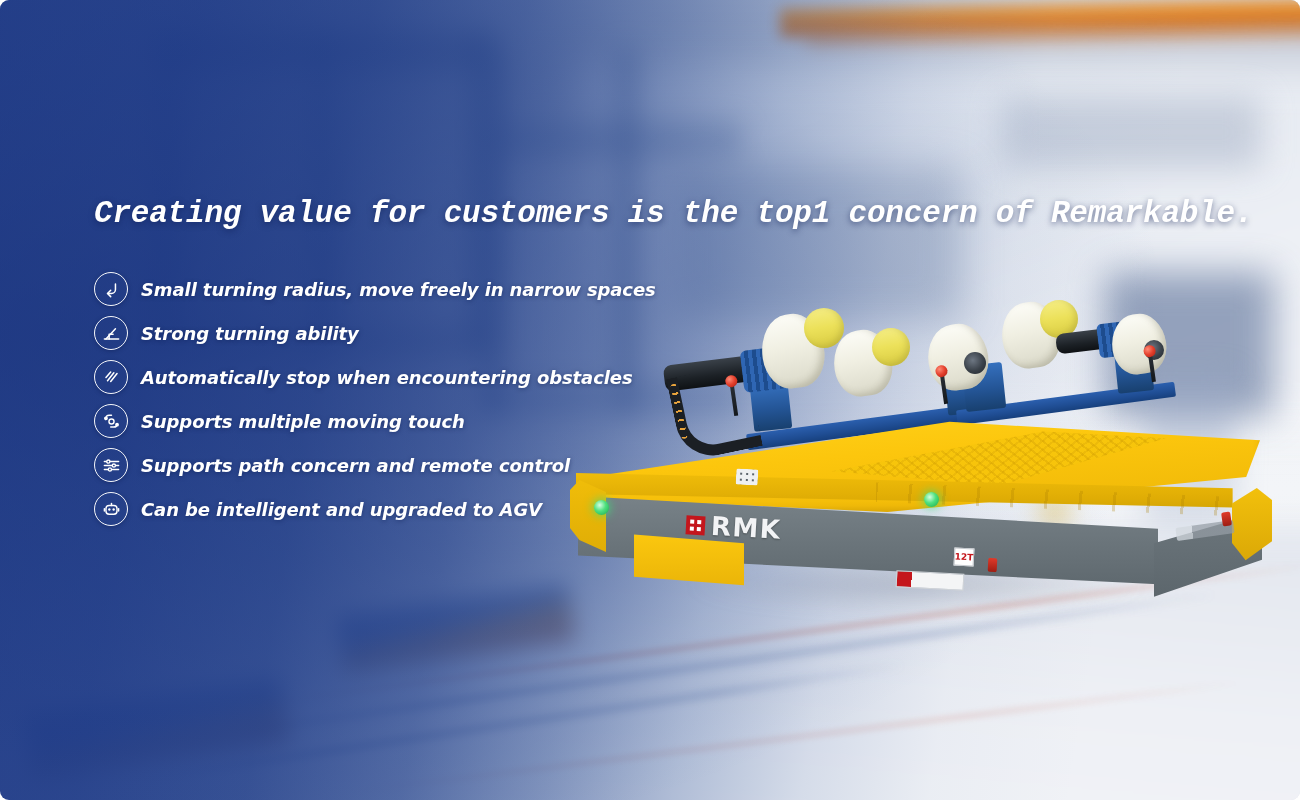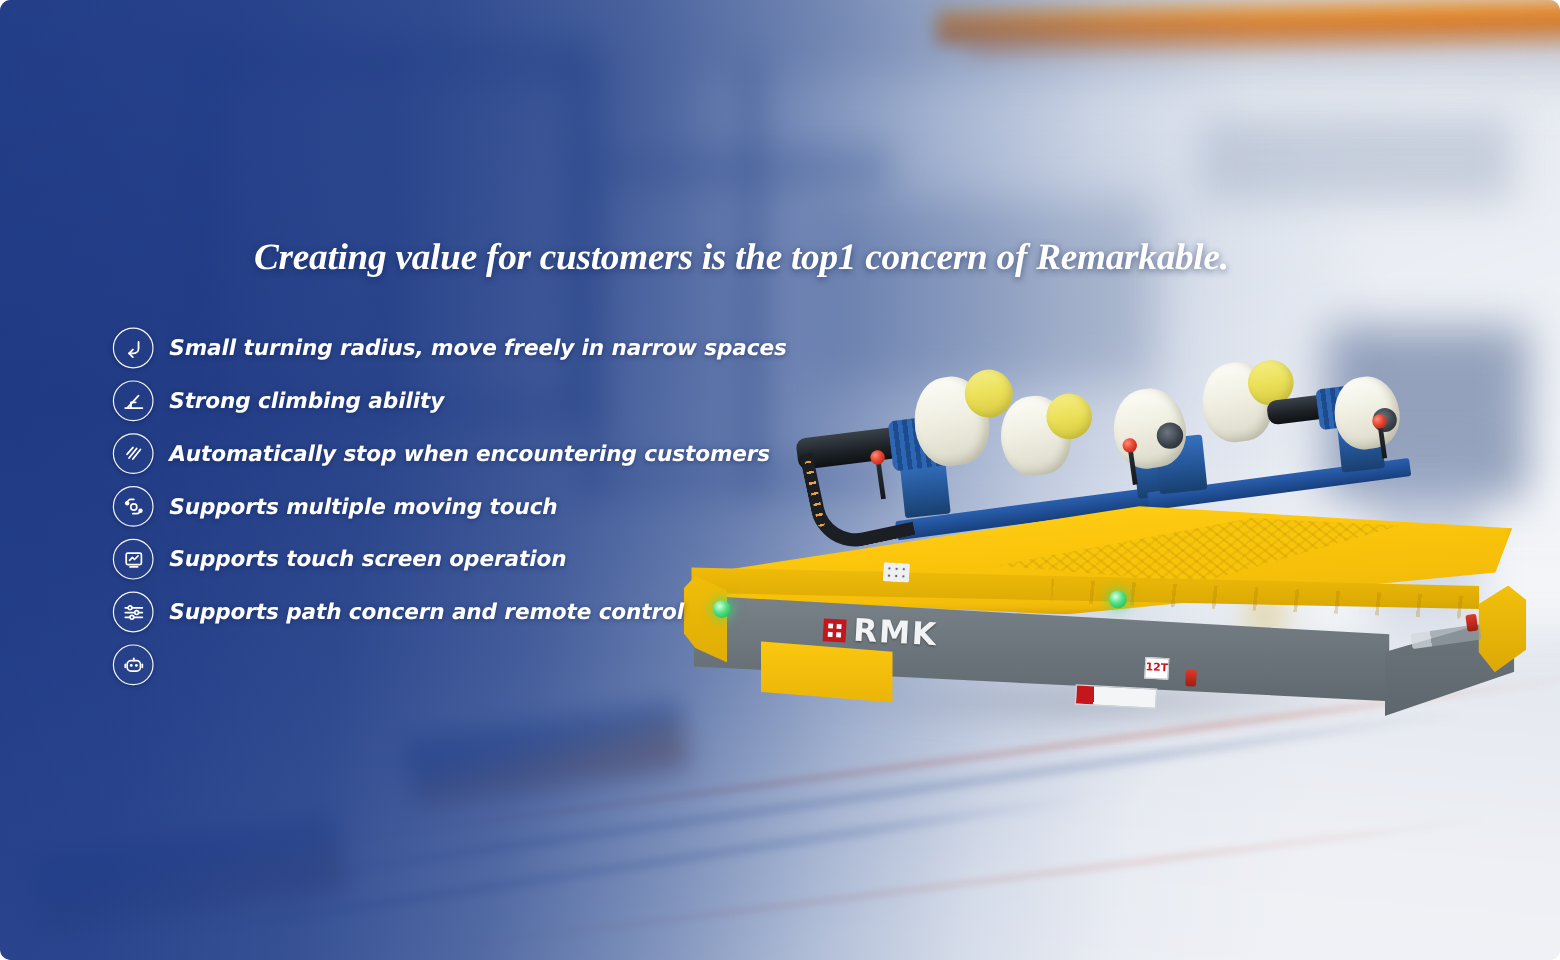--- a/index.html
+++ b/index.html
@@ -442,28 +442,27 @@
   
   .content {
     position: absolute;
     left: 94px;
     top: 196px;
     width: 930px;
   }
   .headline {
     margin: 0;
     color: #ffffff;
-    font-family: Liberation Serif, serif;
+    font-family: Liberation Mono, monospace;
     font-style: italic;
     font-weight: 700;
     font-size: 31px;
     letter-spacing: -0.2px;
     text-shadow: 0 2px 6px rgba(12,28,80,.55);
     white-space: nowrap;
-    text-align: right;
   }
   .features {
     list-style: none;
     margin: 42px 0 0 0;
     padding: 0;
   }
   .feature {
     display: flex;
     align-items: center;
     gap: 13px;
@@ -597,57 +596,47 @@
       </li>
 
       <li class="feature">
         <span class="feature-icon">
           <svg width="19" height="19" viewBox="0 0 24 24" fill="none" stroke="#ffffff" stroke-width="1.9" stroke-linecap="round" stroke-linejoin="round">
             <path d="M3 19h18"></path>
             <path d="M5 19L17 6"></path>
             <path d="M9 19v-6h5"></path>
           </svg>
         </span>
-        <span class="feature-label">Strong climbing ability</span>
+        <span class="feature-label">Strong turning ability</span>
       </li>
 
       <li class="feature">
         <span class="feature-icon">
           <svg width="19" height="19" viewBox="0 0 24 24" fill="none" stroke="#ffffff" stroke-width="1.9" stroke-linecap="round">
             <path d="M7 16L15 6"></path>
             <path d="M11 17L19 7"></path>
             <path d="M5 12L11 5"></path>
           </svg>
         </span>
-        <span class="feature-label">Automatically stop when encountering customers</span>
+        <span class="feature-label">Automatically stop when encountering obstacles</span>
       </li>
 
       <li class="feature">
         <span class="feature-icon">
           <svg width="19" height="19" viewBox="0 0 24 24" fill="none" stroke="#ffffff" stroke-width="1.8" stroke-linecap="round" stroke-linejoin="round">
             <circle cx="12" cy="12" r="3.2"></circle>
             <path d="M5 8a4 4 0 0 1 4-4h3"></path>
             <path d="M19 15a4 4 0 0 1-4 4h-4"></path>
             <circle cx="5" cy="8" r="1.5" fill="#ffffff"></circle>
             <circle cx="19" cy="16" r="1.5" fill="#ffffff"></circle>
           </svg>
         </span>
         <span class="feature-label">Supports multiple moving touch</span>
       </li>
 
-      <li class="feature">
-        <span class="feature-icon">
-          <svg width="19" height="19" viewBox="0 0 24 24" fill="none" stroke="#ffffff" stroke-width="1.8" stroke-linecap="round" stroke-linejoin="round">
-            <rect x="4" y="5" width="16" height="12" rx="1.6"></rect>
-            <path d="M7.5 12.5l3-3 2.2 2.2 3.8-3.8"></path>
-            <path d="M8 19.5h8"></path>
-          </svg>
-        </span>
-        <span class="feature-label">Supports touch screen operation</span>
-      </li>
 
       <li class="feature">
         <span class="feature-icon">
           <svg width="19" height="19" viewBox="0 0 24 24" fill="none" stroke="#ffffff" stroke-width="1.8" stroke-linecap="round">
             <path d="M3 7h18"></path>
               <path d="M3 12h18"></path>
               <path d="M3 17h18"></path>
             <circle cx="8" cy="7" r="2" fill="#1f3a86"></circle>
             <circle cx="15" cy="12" r="2" fill="#1f3a86"></circle>
             <circle cx="10" cy="17" r="2" fill="#1f3a86"></circle>
@@ -660,18 +649,19 @@
         <span class="feature-icon">
           <svg width="19" height="19" viewBox="0 0 24 24" fill="none" stroke="#ffffff" stroke-width="1.8" stroke-linecap="round" stroke-linejoin="round">
             <rect x="5" y="7" width="14" height="11" rx="4"></rect>
             <circle cx="9.3" cy="12" r="1.5" fill="#ffffff" stroke="none"></circle>
             <circle cx="14.7" cy="12" r="1.5" fill="#ffffff" stroke="none"></circle>
             <path d="M3 11v3"></path>
               <path d="M21 11v3"></path>
             <path d="M12 7V4.5"></path>
           </svg>
         </span>
+        <span class="feature-label">Can be intelligent and upgraded to AGV</span>
       </li>
 
     </ul>
   </div>
 
 </div>
 
 </body></html>

